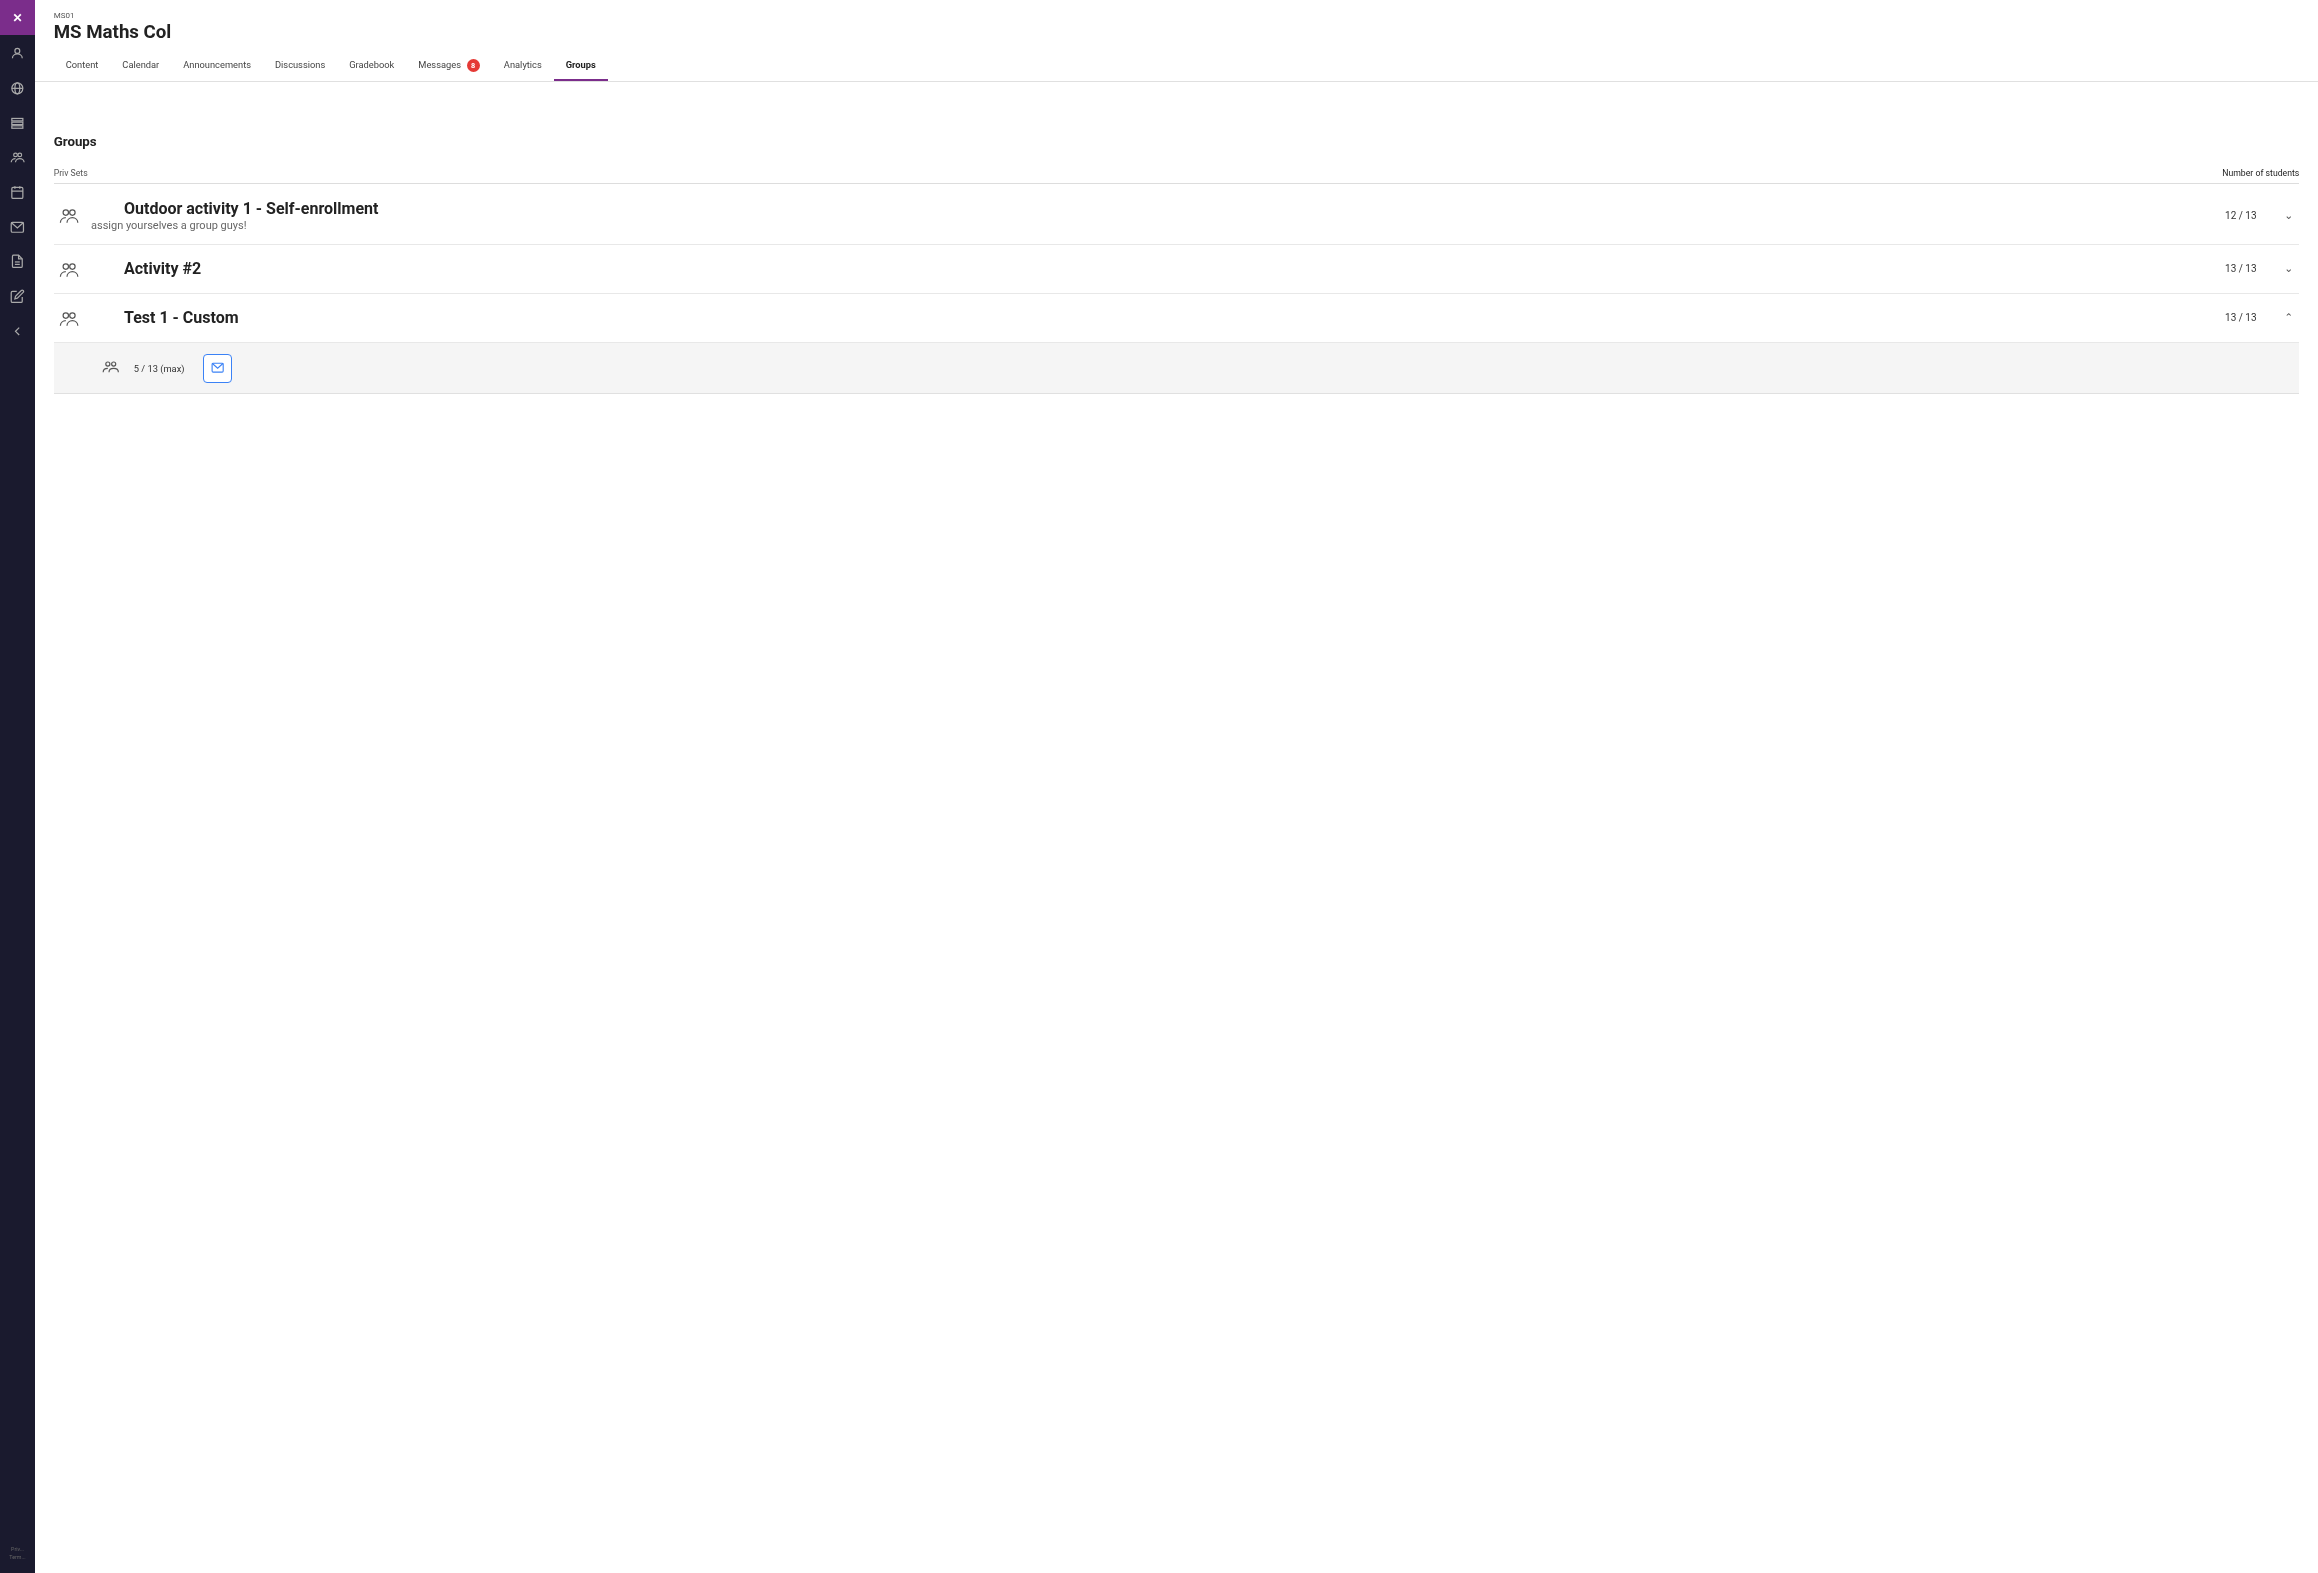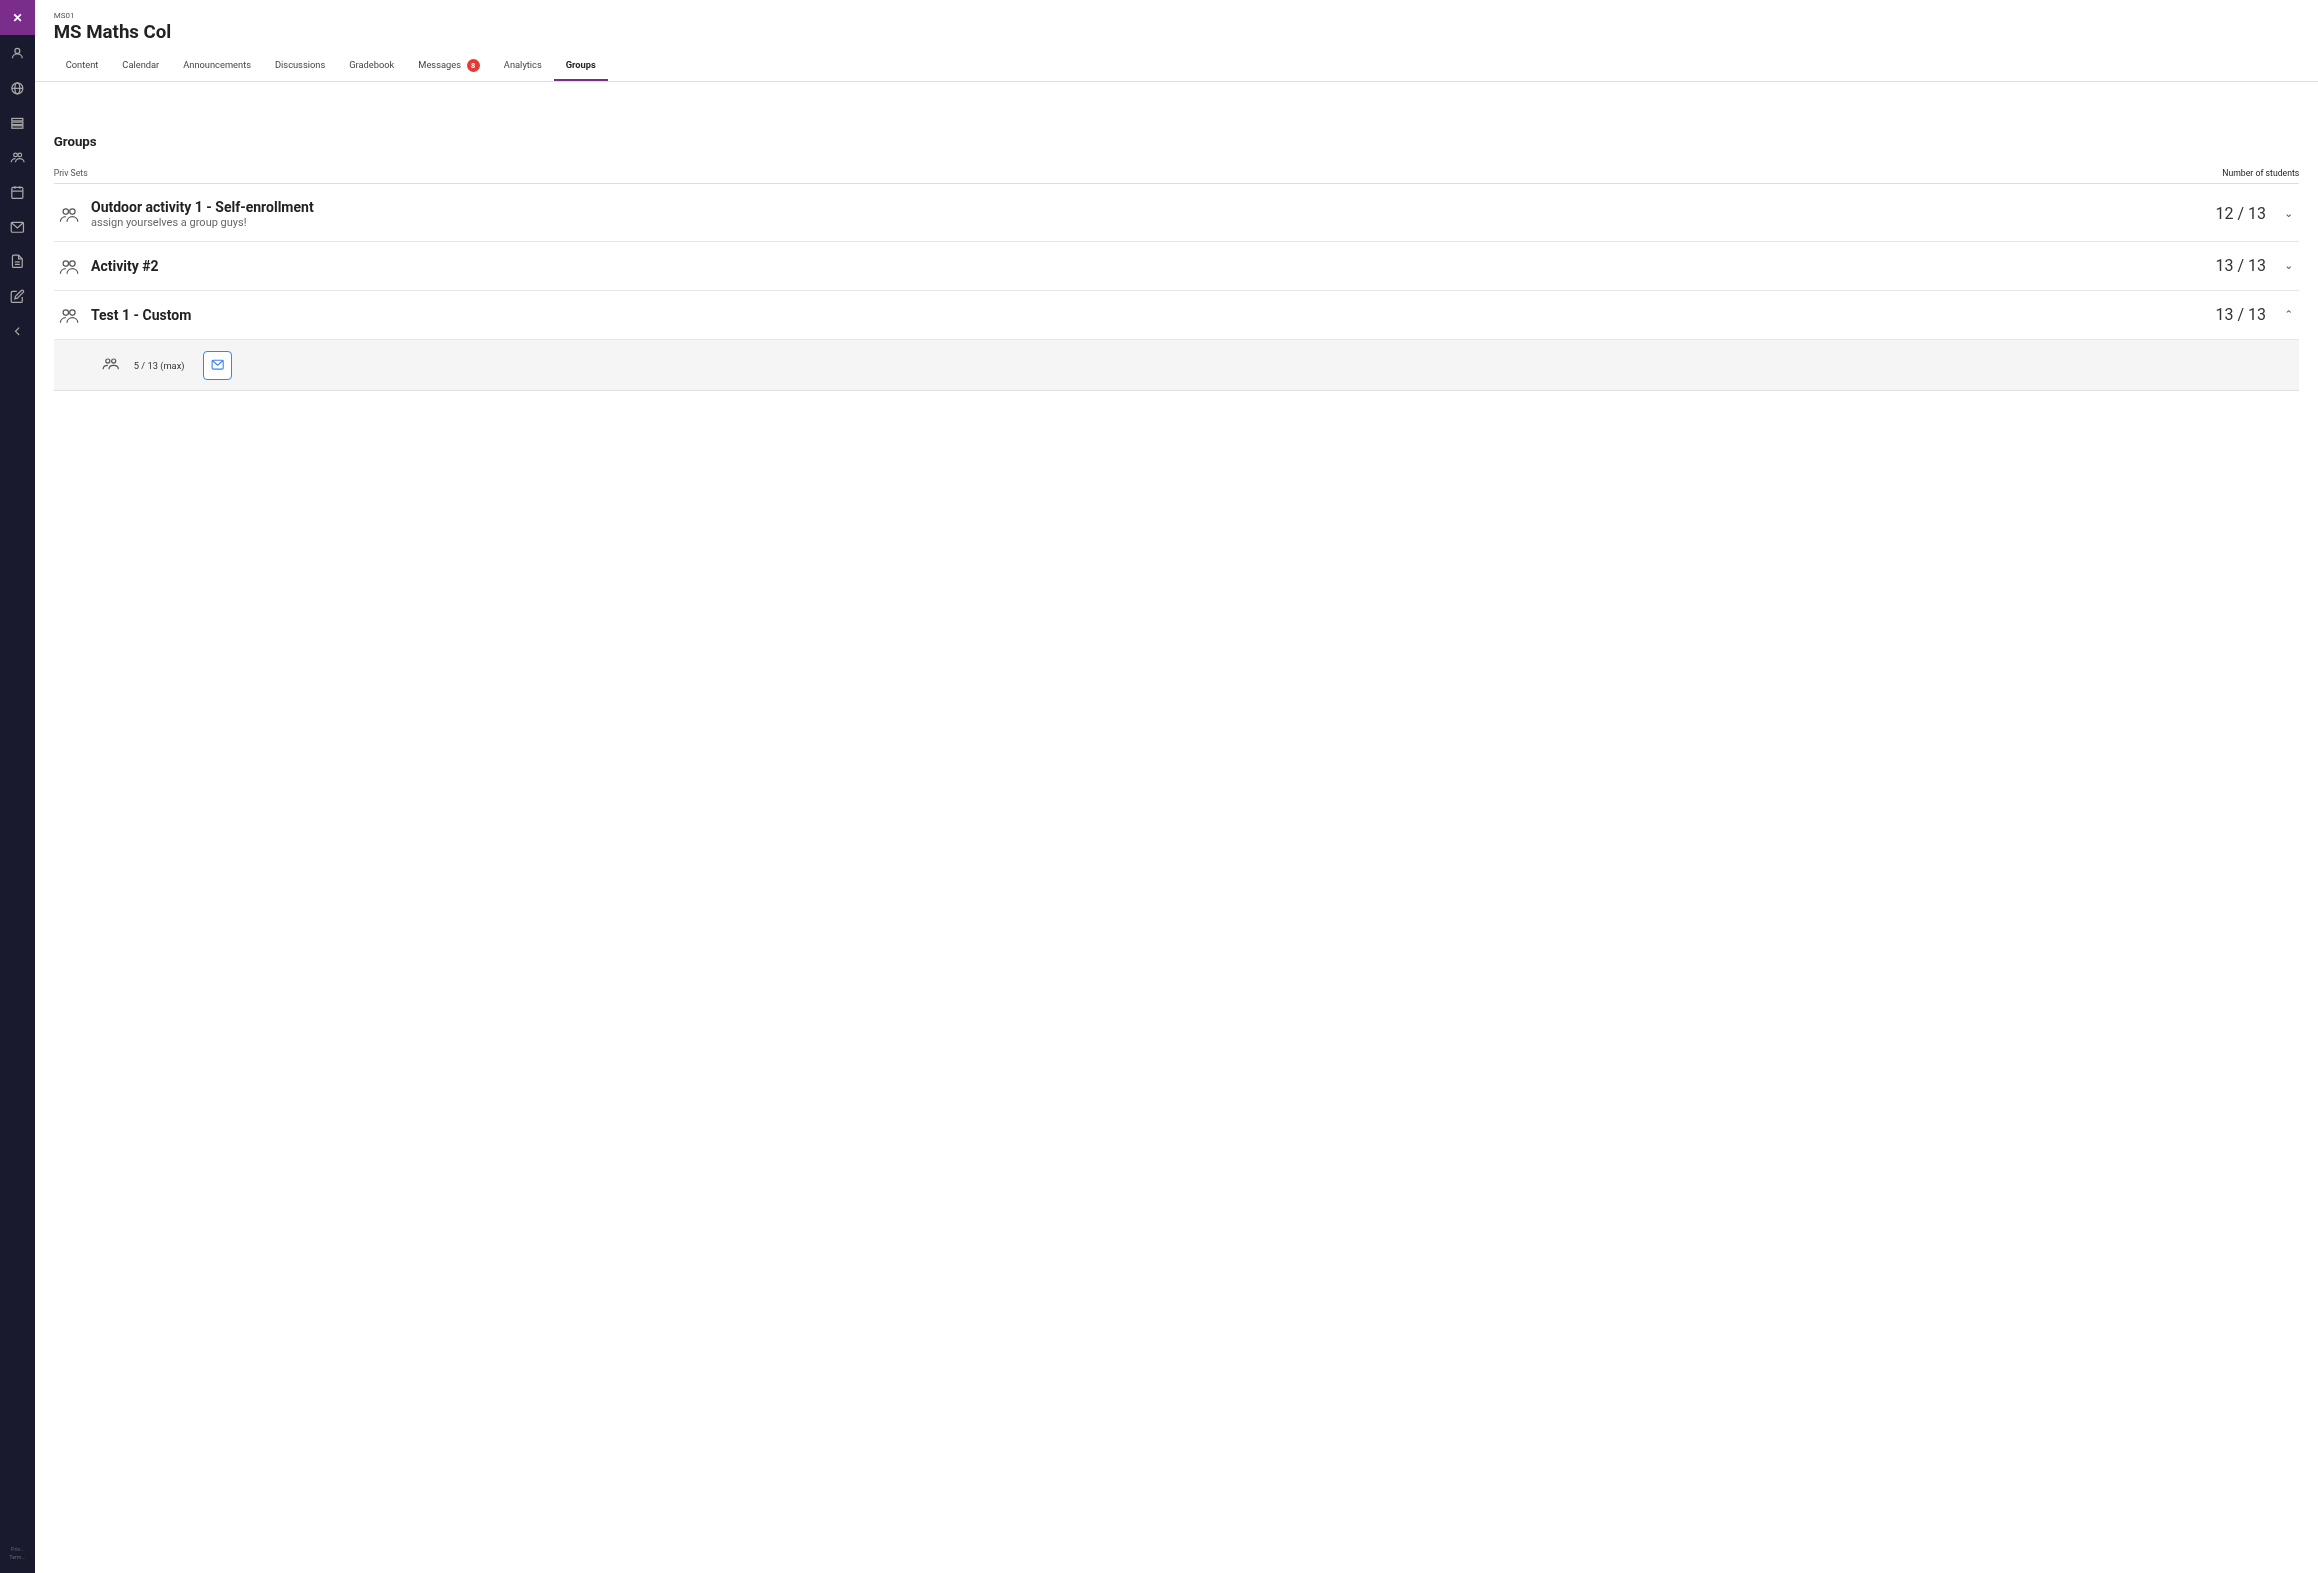--- a/index.html
+++ b/index.html
@@ -153,31 +153,32 @@
       display: flex;
       align-items: center;
       justify-content: center;
       color: #555;
     }
     .group-info {
       flex: 1;
       padding-left: 5.3px;
     }
     .group-name {
-      font-size: 14px;
+      font-size: 16px;
       font-weight: 700;
       color: #222;
+      margin-left: 33px;
     }
     .group-desc {
       font-size: 11px;
       color: #666;
       margin-top: 1.3px;
     }
     .group-count {
-      font-size: 16px;
+      font-size: 10px;
       color: #333;
       margin-right: 10.7px;
       min-width: 53px;
       text-align: center;
     }
     .group-chevron {
       width: 21.3px;
       display: flex;
       align-items: center;
       justify-content: center;

